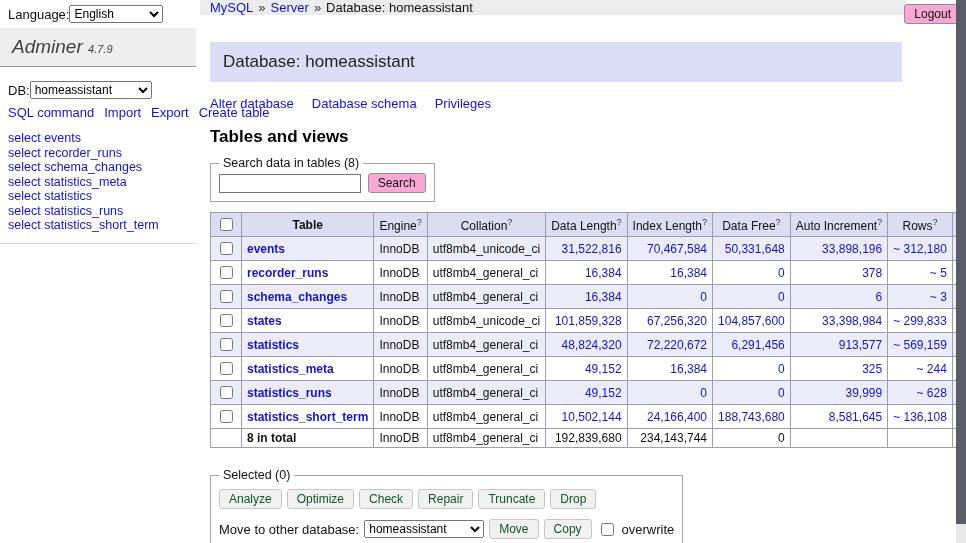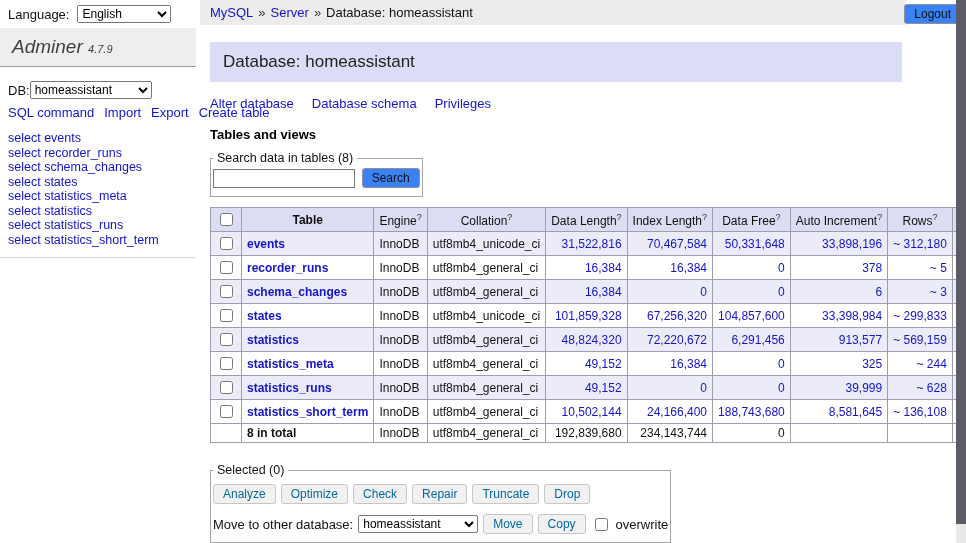--- a/index.html
+++ b/index.html
@@ -4,42 +4,42 @@
 <style>
   :root{
     --link:#1414cc; --title-bg:#dbdcf5; --thead-bg:#dcddf2; --alt-bg:#ececf8;
     --breadcrumb-bg:#ececec; --h1-bg:#eeeeee;
   }
   *{box-sizing:border-box;}
   html,body{margin:0;padding:0;}
   body{width:966px;height:543px;font-family:"Liberation Sans","DejaVu Sans",sans-serif;font-size:13px;color:#111;background:#fff;position:relative;overflow:hidden;}
   a{color:var(--link);text-decoration:none;cursor:pointer;}
   select{font-size:12px;font-family:inherit;}
-  button{font-family:inherit;font-size:12px;padding:2px 9px;background:#3b82f6;border:1px solid #8f8f9d;border-radius:3px;color:#111;cursor:pointer;}
-  button:disabled{color:#0369a1;background:#f1f1f1;border-color:#c6c6c6;cursor:default;}
-  .lang-bar{position:absolute;top:5px;left:8px;display:flex;align-items:center;gap:8px;}
+  button{font-family:inherit;font-size:12px;padding:2px 9px;background:#f9a8d4;border:1px solid #8f8f9d;border-radius:3px;color:#111;cursor:pointer;}
+  button:disabled{color:#14532d;background:#f1f1f1;border-color:#c6c6c6;cursor:default;}
+  .lang-bar{position:absolute;top:5px;left:8px;display:flex;align-items:center;gap:0;}
   .lang-bar select{width:94px;}
-  .breadcrumb{position:absolute;left:200px;top:0;width:706px;height:25px;background:var(--breadcrumb-bg);display:flex;align-items:center;padding:0 10px;gap:5px;white-space:nowrap;}
+  .breadcrumb{position:absolute;left:200px;top:0;width:706px;height:15px;background:var(--breadcrumb-bg);display:flex;align-items:center;padding:0 10px;gap:5px;white-space:nowrap;}
   .breadcrumb .sep{color:#333;}
   .logout-wrap{position:absolute;top:4px;right:5px;}
   .sidebar{position:absolute;left:0;top:28px;width:196px;}
   .sidebar h1{margin:0;padding:8px 12px;background:var(--h1-bg);border-bottom:1px solid #999;font-weight:normal;font-style:italic;color:#404040;font-size:19px;}
   .sidebar h1 .ver{font-size:11px;}
   .db-row{margin:14px 8px 4px;display:flex;align-items:center;}
   .db-row select{width:122px;}
   .cmd-links{margin:5px 8px 10px;width:160px;line-height:17px;}
   .cmd-links a{margin-right:10px;white-space:nowrap;}
   .table-list{margin:10px 0 0;padding:0 0 10px 8px;border-bottom:1px solid #d8d8d8;}
   .table-list a{display:block;line-height:14.5px;font-size:12.5px;white-space:nowrap;}
   .main{position:absolute;left:210px;top:42px;width:692px;}
   .main h2{margin:0;padding:10px 13px;background:var(--title-bg);font-size:17px;font-weight:normal;color:#222;}
   .action-links{margin:14px 0 2px;}
   .action-links a{margin-right:18px;}
-  .main h3{font-size:13px;font-weight:bold;margin:16px 0 9px;color:#000;}
-  fieldset{border:1px solid #a6a6a6;display:inline-block;padding:3px 2px 8px;margin:0;}
+  .main h3{font-size:17px;font-weight:bold;margin:16px 0 9px;color:#000;}
+  fieldset{border:1px solid #a6a6a6;display:inline-block;padding:3px 8px 8px;margin:0;}
   legend{padding:0 4px;font-size:12.5px;}
   .search-fs input{width:142px;height:19px;border:1px solid #767676;font-size:12px;padding:1px 4px;}
   .search-fs button{margin-left:3px;}
   table.tables{border-collapse:collapse;font-size:12px;margin-top:10px;}
   .tables td,.tables th{border:1px solid #9d9daf;padding:2px 5px;white-space:nowrap;height:17px;}
   .tables thead td{background:var(--thead-bg);text-align:center;}
   .tables thead td.tbl-h{font-weight:bold;}
   .tables tbody tr.odd td,.tables tbody tr.odd th{background:var(--alt-bg);}
   .tables th{text-align:left;font-weight:bold;}
   .tables .n{text-align:right;}
@@ -77,21 +77,20 @@
   <h1><span>Adminer</span> <span class="ver">4.7.9</span></h1>
   <div class="db-row">
     <span>DB:</span>
     <select><option>homeassistant</option></select>
   </div>
   <div class="cmd-links"><a>SQL command</a><a>Import</a><a>Export</a><a>Create table</a></div>
   <div class="table-list">
       <a>select events</a>
       <a>select recorder_runs</a>
       <a>select schema_changes</a>
-      <a>select states</a>
       <a>select statistics_meta</a>
       <a>select statistics</a>
       <a>select statistics_runs</a>
       <a>select statistics_short_term</a>
     </div>
 </div>
 
 <div class="main">
   <h2>Database: homeassistant</h2>
   <div class="action-links"><a>Alter database</a><a>Database schema</a><a>Privileges</a></div>

